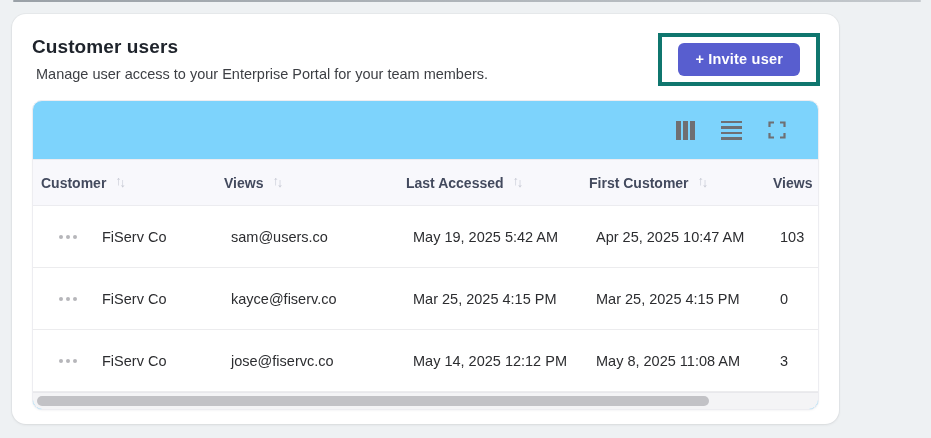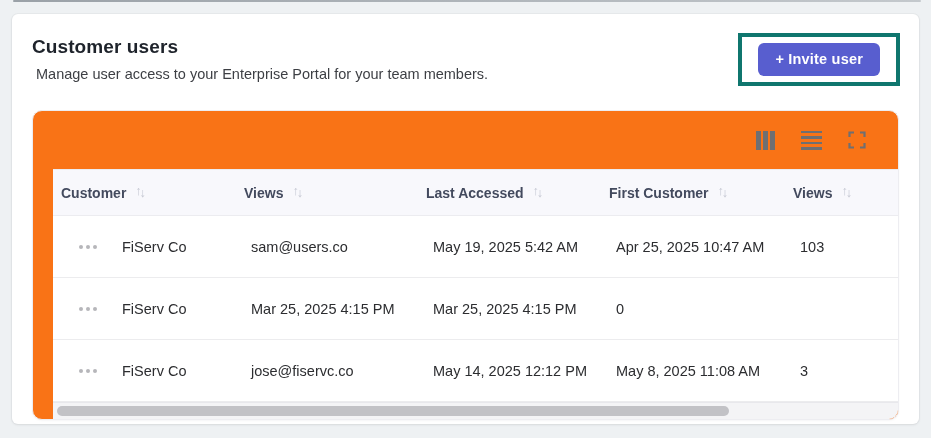--- a/index.html
+++ b/index.html
@@ -11,39 +11,39 @@
     overflow: hidden;
     color: #2e2e30;
   }
   
   .top-edge-line {
     position: absolute; top: 0; left: 13px; right: 10px; height: 2px;
     background: linear-gradient(to right, rgba(85,95,105,0.55), rgba(85,95,105,0.28));
     border-radius: 2px;
   }
   .card {
-    position: absolute; left: 12px; top: 14px; width: 907px; height: 410px;
-    background: #ffffff; border-radius: 6px;
+    position: absolute; left: 12px; top: 14px; width: 827px; height: 410px;
+    background: #ffffff; border-radius: 14px;
     box-shadow: 0 1px 3px rgba(20,30,40,0.08), 0 0 0 1px rgba(20,30,40,0.03);
     box-sizing: border-box;
     padding: 22px 20px 17px 20px;
   }
   .card-header { display: flex; justify-content: space-between; align-items: flex-start; }
   .page-title { font-size: 19px; font-weight: 700; color: #1e232b; line-height: 1.2; margin: 0 0 7px 0; letter-spacing: .1px; }
   .page-subtitle { font-size: 14.5px; color: #3d3f44; margin: 4px; }
   .annotation-box { border: 4px solid #0f766e; padding: 6px 16px; margin-top: -3px; margin-right: -1px; }
   .invite-btn {
     background: #585ecf; color: #ffffff; border: none; border-radius: 6px;
     font-family: inherit; font-size: 14.5px; font-weight: 700;
     padding: 8px 17px 9px 17px; cursor: pointer; letter-spacing: .2px;
   }
   .table-card {
-    margin-top: 24px; border: 1px solid #ededf1; border-radius: 10px;
+    margin-top: 14px; border: 1px solid #ededf1; border-radius: 10px;
     box-shadow: 0 1px 2px rgba(20,30,40,0.04);
-    overflow: hidden; background: #f97316; padding-left: 20px;
+    overflow: hidden; background: #7dd3fc;
   }
   .table-toolbar { height: 58px; display: flex; align-items: center; justify-content: flex-end; gap: 22px; padding-right: 30px; }
   .tool-btn { background: none; border: none; padding: 2px; cursor: pointer; display: flex; align-items: center; }
   
   .icon-columns { display: flex; gap: 2px; }
   .icon-columns i { display: block; width: 5px; height: 19px; background: #6f6f72; }
   
   .icon-density { display: flex; flex-direction: column; gap: 3px; }
   .icon-density i { display: block; width: 21px; height: 2.5px; background: #6f6f72; }
   .grid { display: grid; grid-template-columns: 183px 182px 183px 184px 1fr; align-items: center; }
@@ -149,20 +149,21 @@
 
     <div class="grid row">
       <div class="cell cell-customer">
         <button class="dots-btn">
             <i></i>
             <i></i>
             <i></i>
           </button>
         <span>FiServ Co</span>
       </div>
+      <div class="cell">kayce@fiserv.co</div>
       <div class="cell">Mar 25, 2025 4:15 PM</div>
       <div class="cell">Mar 25, 2025 4:15 PM</div>
       <div class="cell">0</div>
     </div>
 
     <div class="grid row">
       <div class="cell cell-customer">
         <button class="dots-btn">
             <i></i>
             <i></i>

